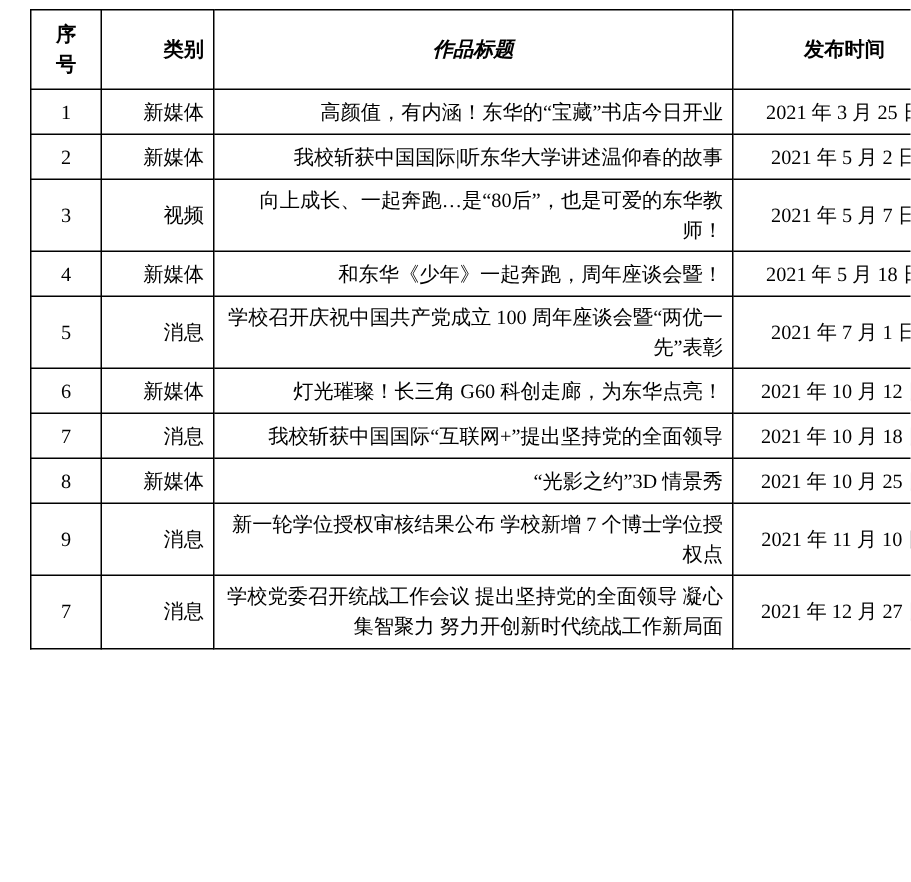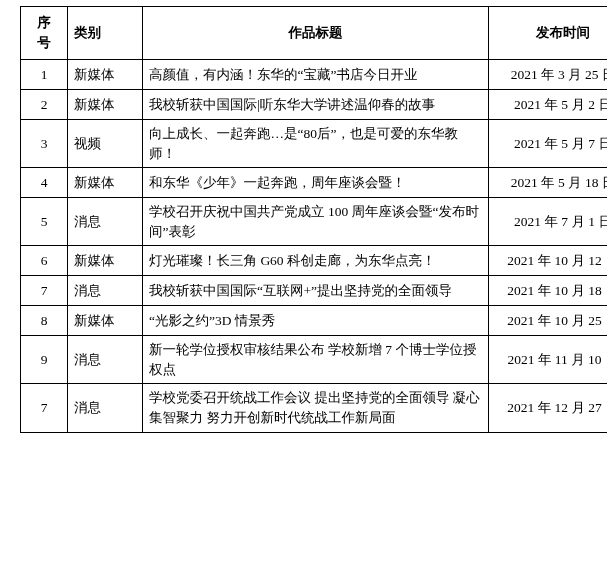--- a/index.html
+++ b/index.html
@@ -41,28 +41,29 @@
   }
   th.col-index, td.col-index {
     width: 34px;
     text-align: center;
   }
   th.col-index {
     line-height: 1.05;
   }
   th.col-category, td.col-category {
     width: 62px;
-    text-align: left;
+    text-align: right;
   }
   th.col-title {
     width: 333px;
+    font-style: italic;
   }
   td.col-title {
     width: 333px;
-    text-align: left;
+    text-align: right;
     padding-left: 8px;
     padding-right: 8px;
   }
   th.col-date, td.col-date {
     width: 136px;
     text-align: center;
   }
   td.col-index, td.col-category, td.col-date {
     font-size: 13.5px;
   }
@@ -107,21 +108,21 @@
       </tr>
       <tr>
         <td class="col-index">4</td>
         <td class="col-category">新媒体</td>
         <td class="col-title">和东华《少年》一起奔跑，周年座谈会暨！</td>
         <td class="col-date">2021 年 5 月 18 日</td>
       </tr>
       <tr>
         <td class="col-index">5</td>
         <td class="col-category">消息</td>
-        <td class="col-title">学校召开庆祝中国共产党成立 100 周年座谈会暨“发布时间”表彰</td>
+        <td class="col-title">学校召开庆祝中国共产党成立 100 周年座谈会暨“两优一先”表彰</td>
         <td class="col-date">2021 年 7 月 1 日</td>
       </tr>
       <tr>
         <td class="col-index">6</td>
         <td class="col-category">新媒体</td>
         <td class="col-title">灯光璀璨！长三角 G60 科创走廊，为东华点亮！</td>
         <td class="col-date">2021 年 10 月 12 日</td>
       </tr>
       <tr>
         <td class="col-index">7</td>

